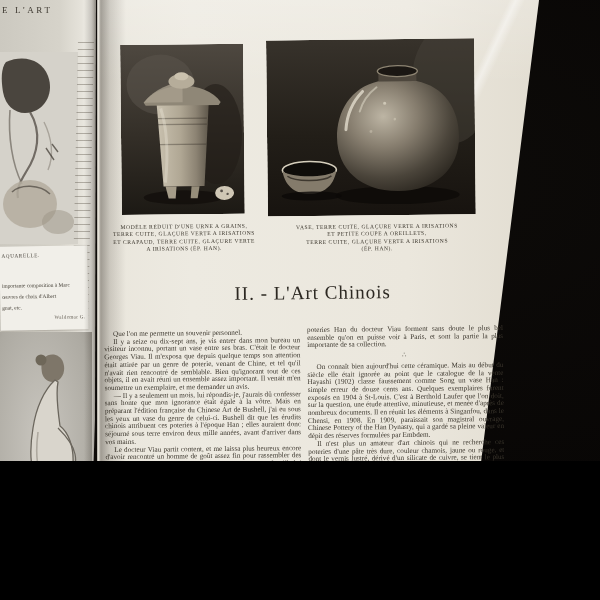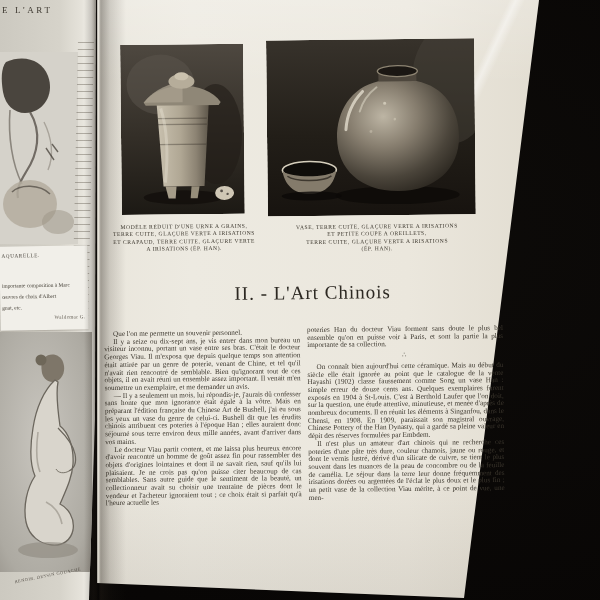--- a/index.html
+++ b/index.html
@@ -1,17 +1,17 @@
 <!DOCTYPE html>
 <html><head>
 <meta charset="utf-8">
 <style>
   html,body{margin:0;padding:0;background:#000;}
   body{-webkit-text-size-adjust:none;font-family:"Liberation Serif",serif;}
-  .stage{position:relative;width:600px;height:600px;overflow:hidden;
+  .stage{position:relative;width:600px;height:461px;overflow:hidden;
          background:radial-gradient(120% 100% at 70% 40%, #0d0b09 0%, #080605 70%, #050404 100%);}
 
   
   .left-page{position:absolute;left:0;top:0;width:96px;height:600px;
     clip-path:polygon(0 0,96px 0,95px 420px,89px 600px,0 600px);
     background:linear-gradient(to right,#ccc9c0 0%,#d6d3ca 62%,#e6e3db 85%,#f3f1eb 95%,#ddd9d0 100%);}
   .lp-header{position:absolute;left:2px;top:5px;font-size:9px;letter-spacing:2.6px;
     color:#3e3931;white-space:nowrap;}
   .lp-art1{position:absolute;left:0;top:52px;width:78px;height:192px;}
   .lp-strip{position:absolute;left:75px;top:40px;width:16px;height:288px;opacity:.65;

